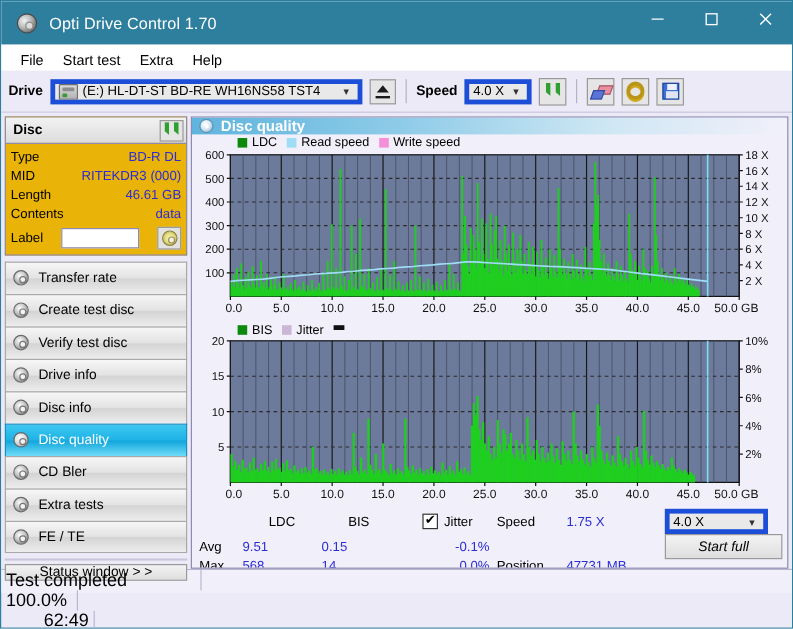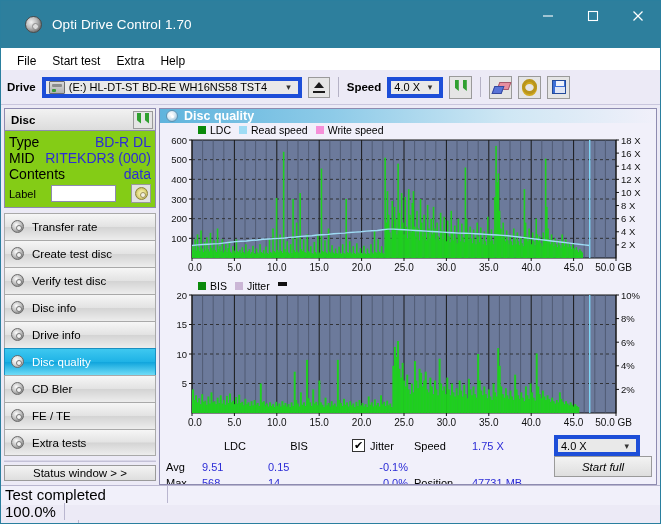--- a/index.html
+++ b/index.html
@@ -14,24 +14,24 @@
   #app {
     position: relative;
     width: 661px; height: 524px;
     background: #eceaf6;
     border: 1px solid #2a7f9e;
     overflow: hidden;
   }
 
   
   #titlebar {
-    height: 47px;
+    height: 36px;
     background: #2d7f9d;
     display: flex; align-items: center;
-    padding-left: 24px;
+    padding-left: 13px;
     position: relative;
   }
   #titlebar .app-icon {
     width: 17px; height: 17px;
     border-radius: 50%;
     background: radial-gradient(circle at 35% 35%, #f2f2f2 0%, #b9b9b9 42%, #7d7d7d 70%, #585858 100%);
     border: 1px solid #4a4a4a;
     position: relative;
     flex: 0 0 auto;
   }
@@ -176,38 +176,38 @@
 
   
   #left {
     width: 158px;
     flex: 0 0 158px;
     display: flex; flex-direction: column;
     background: #eceaf6;
     padding: 3px 3px 0 3px;
   }
   .disc-box {
-    background: #84cc16;
+    background: #eab308;
     border: 1px solid #8e8bb0;
   }
   .disc-head {
     height: 22px;
     background: linear-gradient(#f2f2f2,#dcdcdc);
     border-bottom: 1px solid #8e8bb0;
     display:flex;align-items:center;
     padding: 0 2px 0 6px;
   }
   .disc-head .t { font-weight: bold; font-size: 11.5px; }
   .disc-head .btn {
     margin-left:auto;width:20px;height:18px;background:#e5e5e5;border:1px solid #9a9a9a;
     display:flex;align-items:center;justify-content:center;
   }
   .disc-rows { padding: 3px 4px 4px 4px; }
   .disc-row {
-    display:flex; align-items:center; height:16px; font-size:14px;
+    display:flex; align-items:center; height:16px; font-size:11px;
   }
   .disc-row .k { color:#000; }
   .disc-row .v { margin-left:auto; color:#2c2cd6; }
   .label-row { display:flex; align-items:center; margin-top:2px; gap:15px;}
   .label-row .k { font-size:11px; }
   .label-input {
     flex:1; height:17px; background:#fff; border:1px solid #8e8bb0;
   }
   .disc-btn {
     width:20px;height:19px;background:#e2e2e2;border:1px solid #9a9a9a;
@@ -423,20 +423,24 @@
         <div class="disc-rows">
           <div class="disc-row">
             <span class="k">Type</span>
             <span class="v">BD-R DL</span>
           </div>
           <div class="disc-row">
             <span class="k">MID</span>
             <span class="v">RITEKDR3 (000)</span>
           </div>
           <div class="disc-row">
+            <span class="k">Length</span>
+            <span class="v">46.61 GB</span>
+          </div>
+          <div class="disc-row">
             <span class="k">Contents</span>
             <span class="v">data</span>
           </div>
           <div class="label-row">
             <span class="k">Label</span>
             <span class="label-input"></span>
             <span class="disc-btn">
               <span class="cd-ico"></span>
             </span>
           </div>
@@ -459,51 +463,51 @@
         <div class="nav-item">
           <span class="nav-ico">
               <span class="disc"></span>
             </span>
           <span>Verify test disc</span>
         </div>
         <div class="nav-item">
           <span class="nav-ico">
               <span class="disc"></span>
             </span>
-          <span>Disc info</span>
+          <span>Drive info</span>
         </div>
         <div class="nav-item">
           <span class="nav-ico">
               <span class="disc"></span>
             </span>
-          <span>Drive info</span>
+          <span>Disc info</span>
         </div>
         <div class="nav-item active">
           <span class="nav-ico">
               <span class="disc"></span>
             </span>
           <span>Disc quality</span>
         </div>
         <div class="nav-item">
           <span class="nav-ico">
               <span class="disc"></span>
             </span>
           <span>CD Bler</span>
         </div>
         <div class="nav-item">
           <span class="nav-ico">
               <span class="disc"></span>
             </span>
-          <span>FE / TE</span>
+          <span>Extra tests</span>
         </div>
         <div class="nav-item">
           <span class="nav-ico">
               <span class="disc"></span>
             </span>
-          <span>Extra tests</span>
+          <span>FE / TE</span>
         </div>
       </div>
 
       <div class="nav-spacer"></div>
 
       <div class="status-win-btn">Status window &gt; &gt;</div>
     </div>
 
     <div id="right">
 

